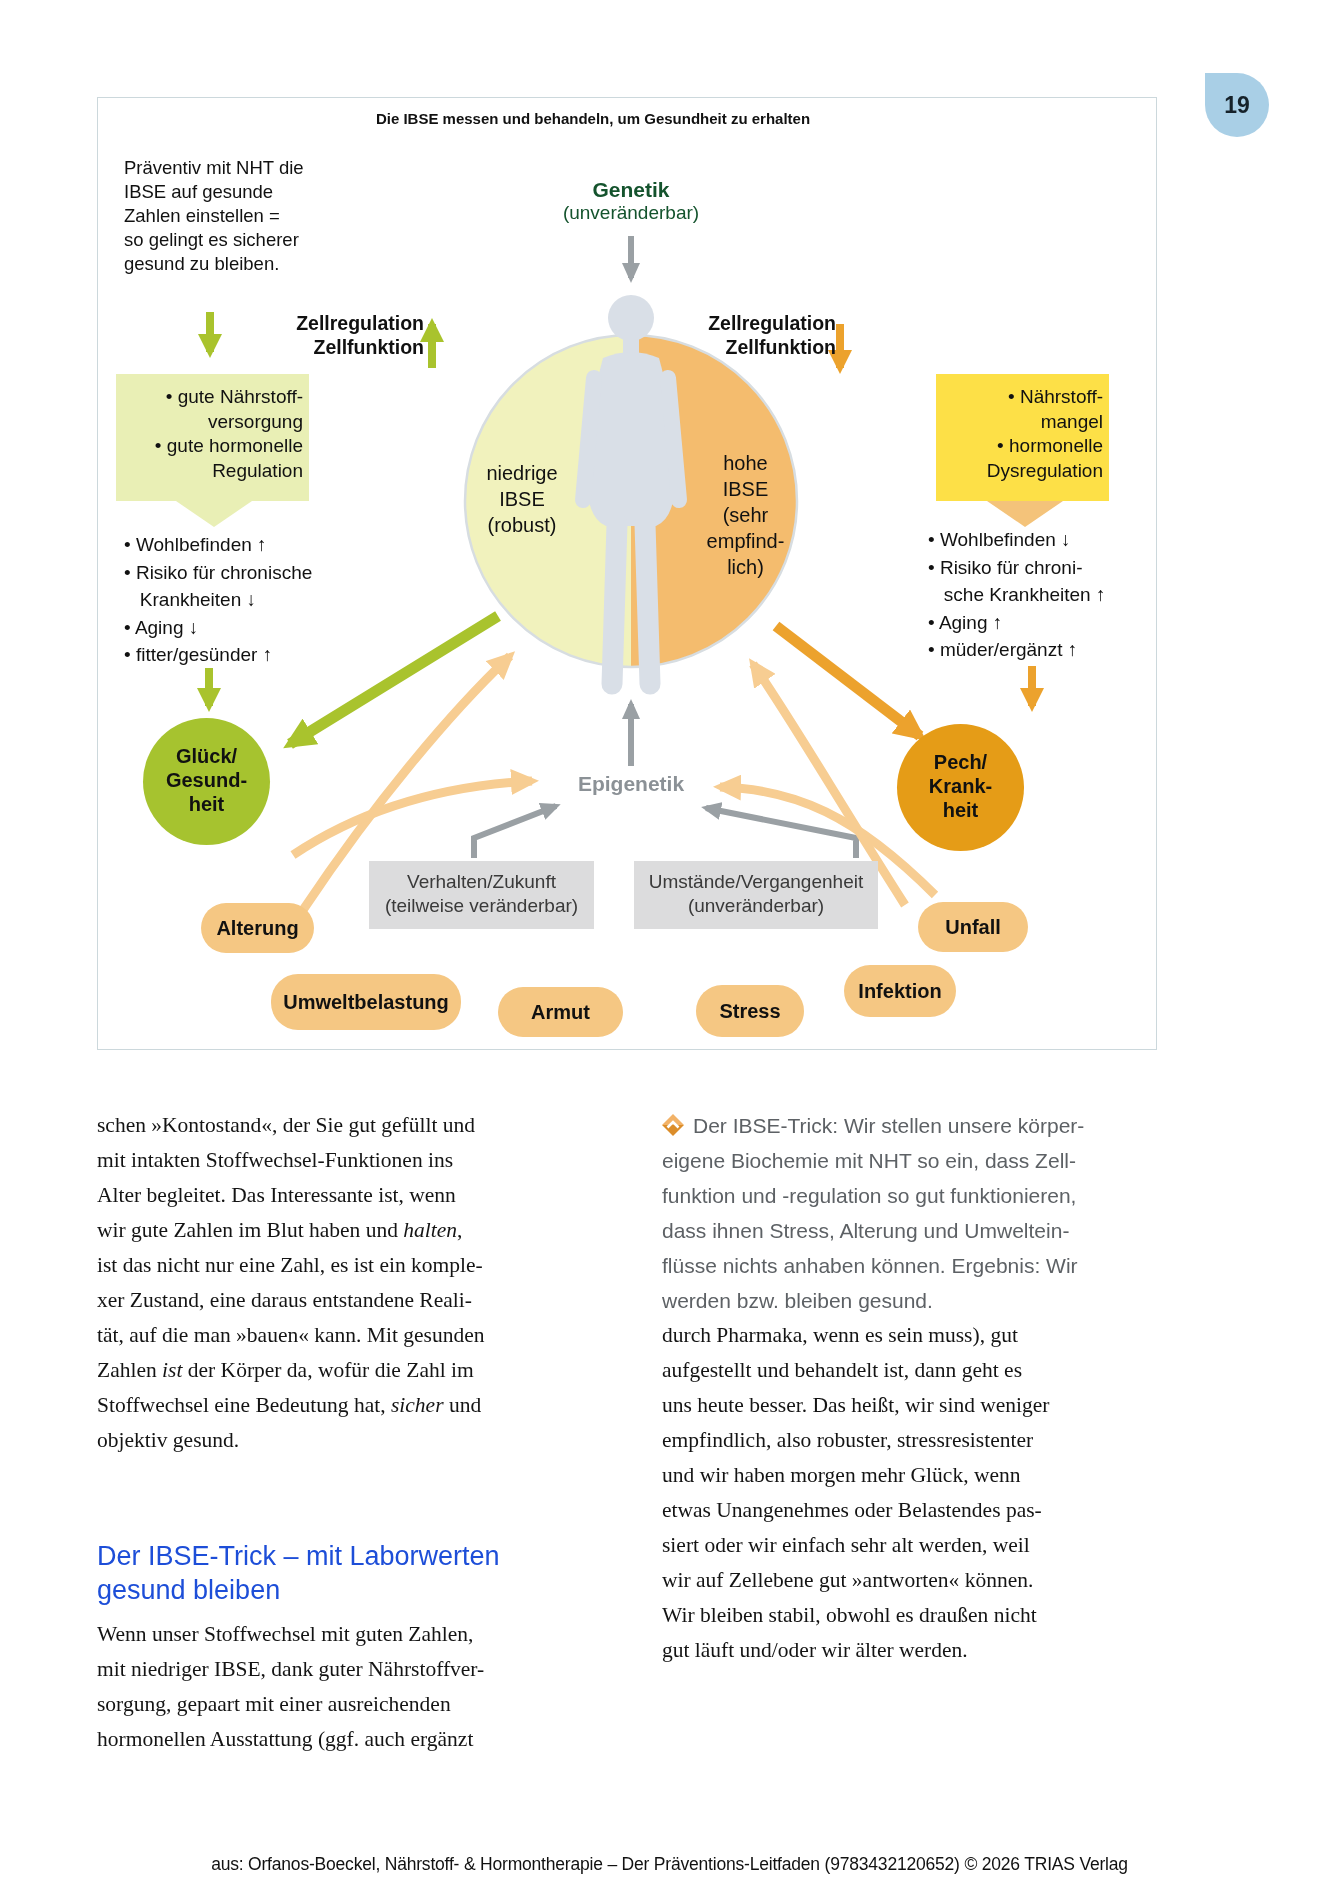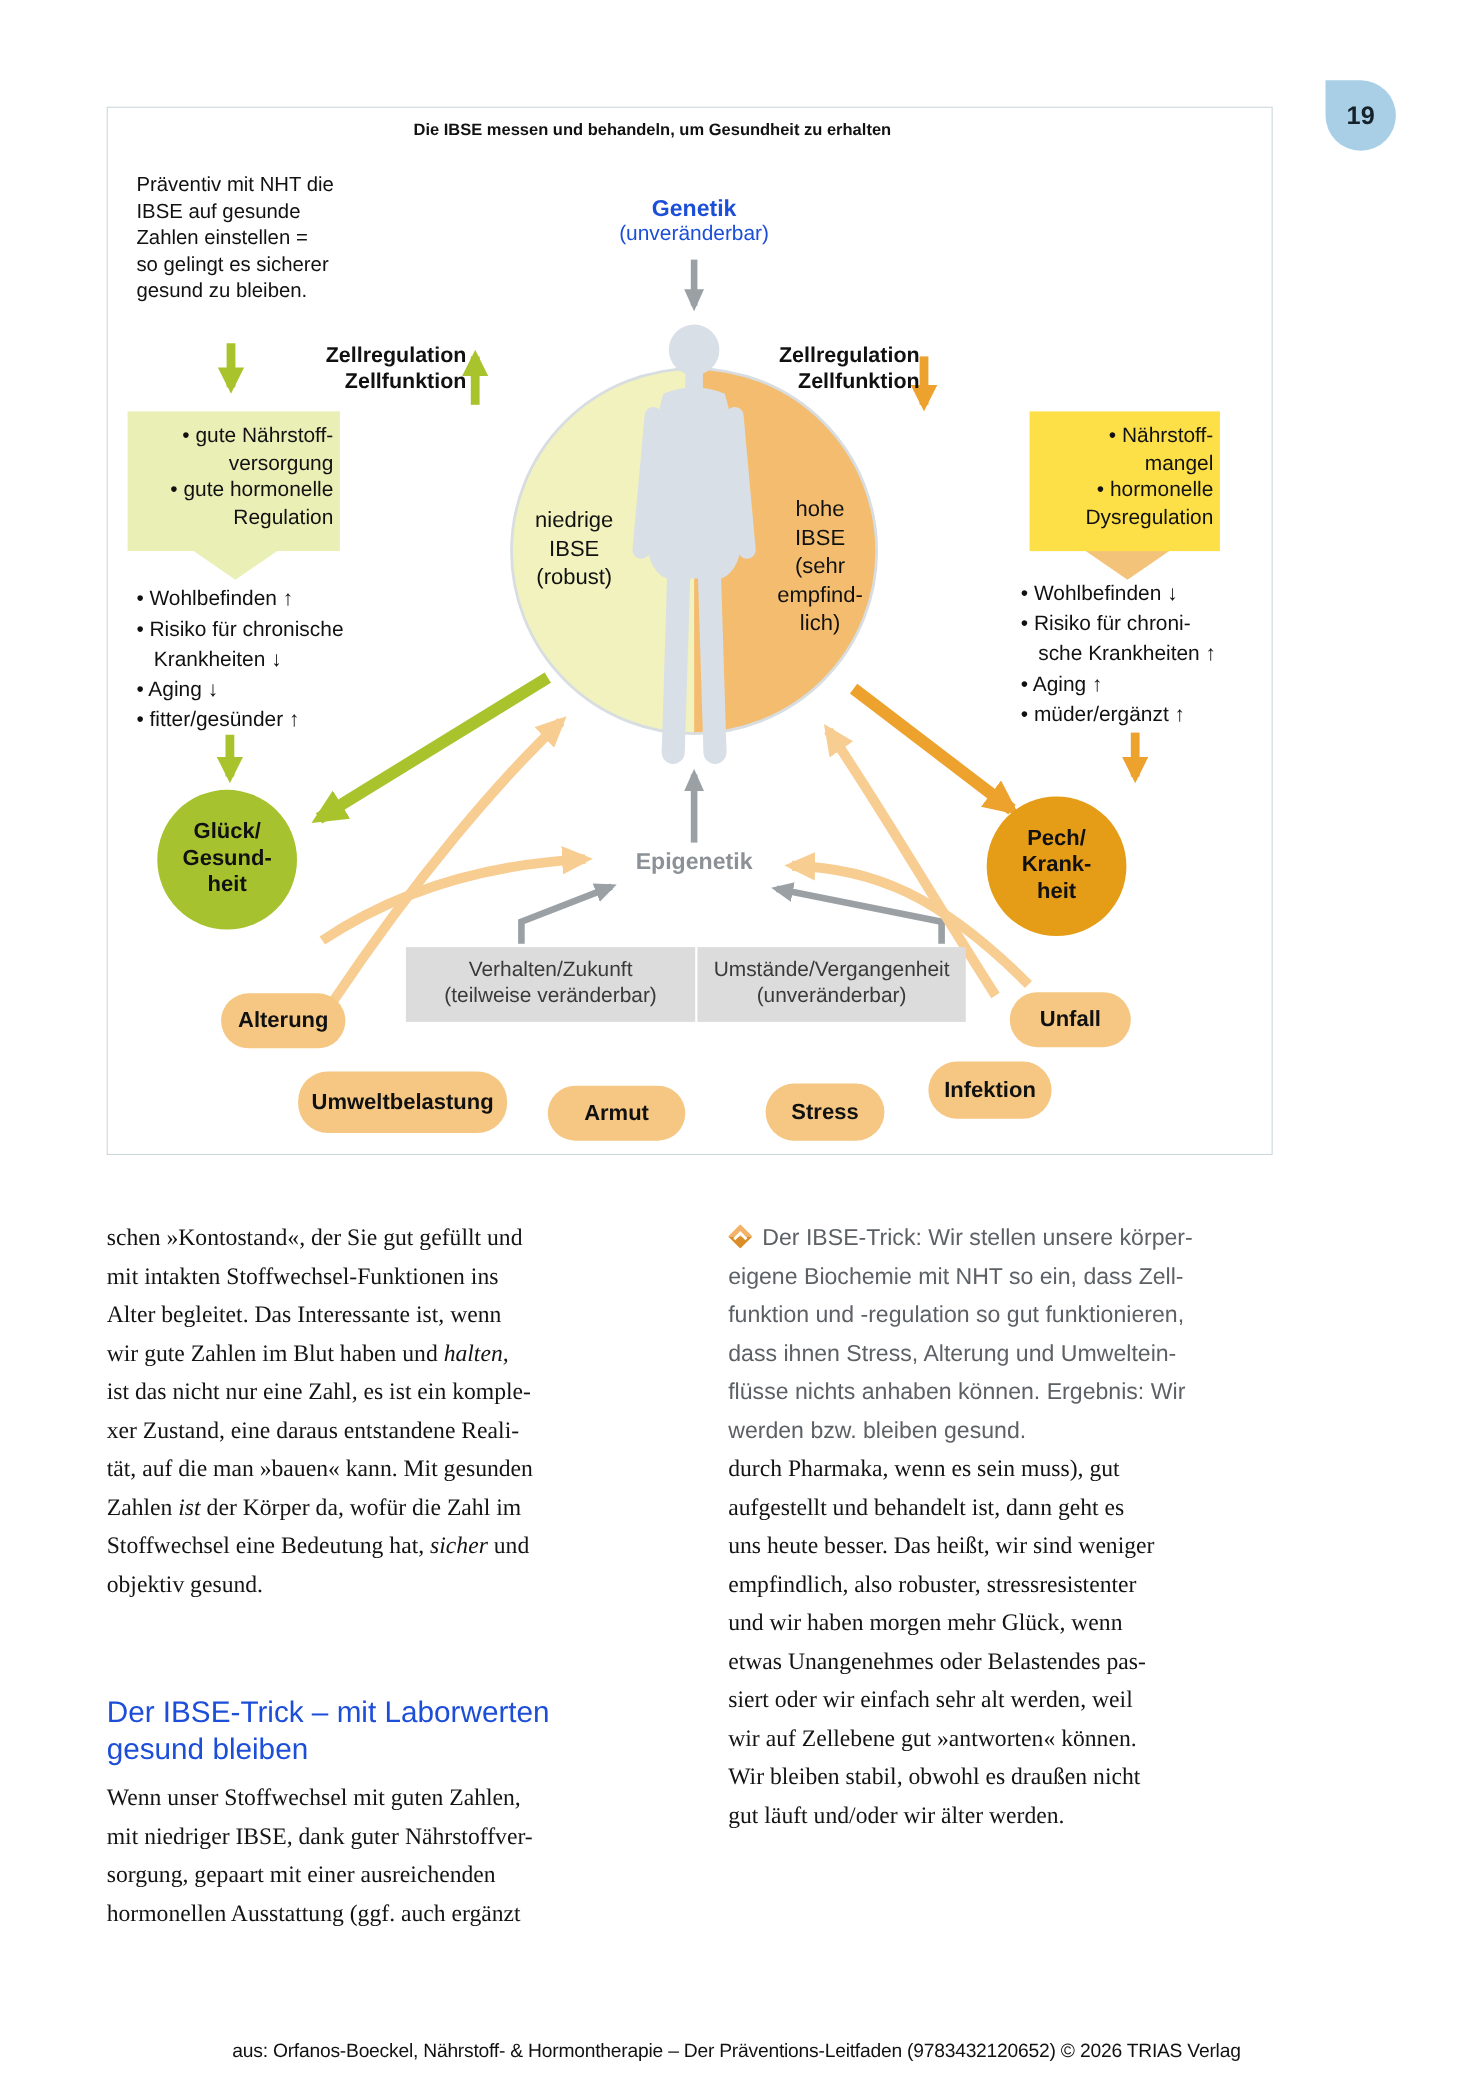--- a/index.html
+++ b/index.html
@@ -12,21 +12,21 @@
          display:flex;align-items:center;justify-content:center;
          font-size:23px;font-weight:bold;color:#16222a;}
 
   
   .panel{position:absolute;left:97px;top:97px;width:1060px;height:953px;
          border:1px solid #ccd8dc;background:#ffffff;box-sizing:border-box;}
   .panel svg{position:absolute;left:0;top:0;}
   .abs{position:absolute;}
   .dg-title{left:0;top:12px;width:990px;text-align:center;font-size:15px;font-weight:bold;color:#111;}
   .dg-intro{left:26px;top:58px;width:240px;font-size:18.5px;line-height:24px;color:#111;}
-  .dg-genetik{left:393px;top:80px;width:280px;text-align:center;color:#1d4ed8;}
+  .dg-genetik{left:393px;top:80px;width:280px;text-align:center;color:#14532d;}
   .dg-genetik .g1{font-size:21px;font-weight:bold;}
   .dg-genetik .g2{font-size:19px;}
   .zl{font-size:19.5px;font-weight:bold;line-height:24px;color:#111;text-align:right;}
   .zl-left{left:158px;top:213px;width:168px;}
   .zl-right{left:600px;top:213px;width:138px;}
   .cause-box{box-sizing:border-box;font-size:19px;line-height:24.5px;color:#111;text-align:right;}
   .green-box{left:18px;top:276px;width:193px;height:127px;background:#e9efb5;padding:11px 6px 0 14px;}
   .orange-box{left:838px;top:276px;width:173px;height:127px;background:#fde047;padding:11px 6px 0 20px;}
   .effects{font-size:19px;line-height:27.5px;color:#111;}
   .fx-left{left:26px;top:433px;width:250px;}
@@ -35,21 +35,21 @@
            font-size:20px;font-weight:bold;line-height:24px;color:#111;box-sizing:border-box;padding-top:26px;}
   .gluck{left:45px;top:620px;background:#a6c32f;}
   .pech{left:799px;top:626px;background:#e59c17;}
   .circle-label{text-align:center;font-size:20px;line-height:26px;color:#111;}
   .cl-left{left:348px;top:362px;width:152px;}
   .cl-right{left:575px;top:352px;width:145px;}
   .dg-epigenetik{left:433px;top:674px;width:200px;text-align:center;
                  font-size:21px;font-weight:bold;color:#8b9196;}
   .gray-box{background:#dcdcdd;color:#3a3a3a;text-align:center;font-size:19px;line-height:24px;
             box-sizing:border-box;padding-top:9px;}
-  .vbox{left:271px;top:763px;width:263px;height:68px;}
+  .vbox{left:271px;top:763px;width:225px;height:68px;}
   .ubox{left:536px;top:763px;width:244px;height:68px;}
   .pill{background:#f5c783;border-radius:27px;text-align:center;
         font-size:20px;font-weight:bold;color:#111;box-sizing:border-box;}
   .pill-alterung{left:103px;top:805px;width:113px;height:50px;line-height:50px;}
   .pill-umwelt{left:173px;top:876px;width:190px;height:56px;line-height:56px;}
   .pill-armut{left:400px;top:889px;width:125px;height:50px;line-height:50px;}
   .pill-stress{left:598px;top:887px;width:108px;height:52px;line-height:52px;}
   .pill-infektion{left:746px;top:867px;width:112px;height:52px;line-height:52px;}
   .pill-unfall{left:820px;top:804px;width:110px;height:50px;line-height:50px;}
 

